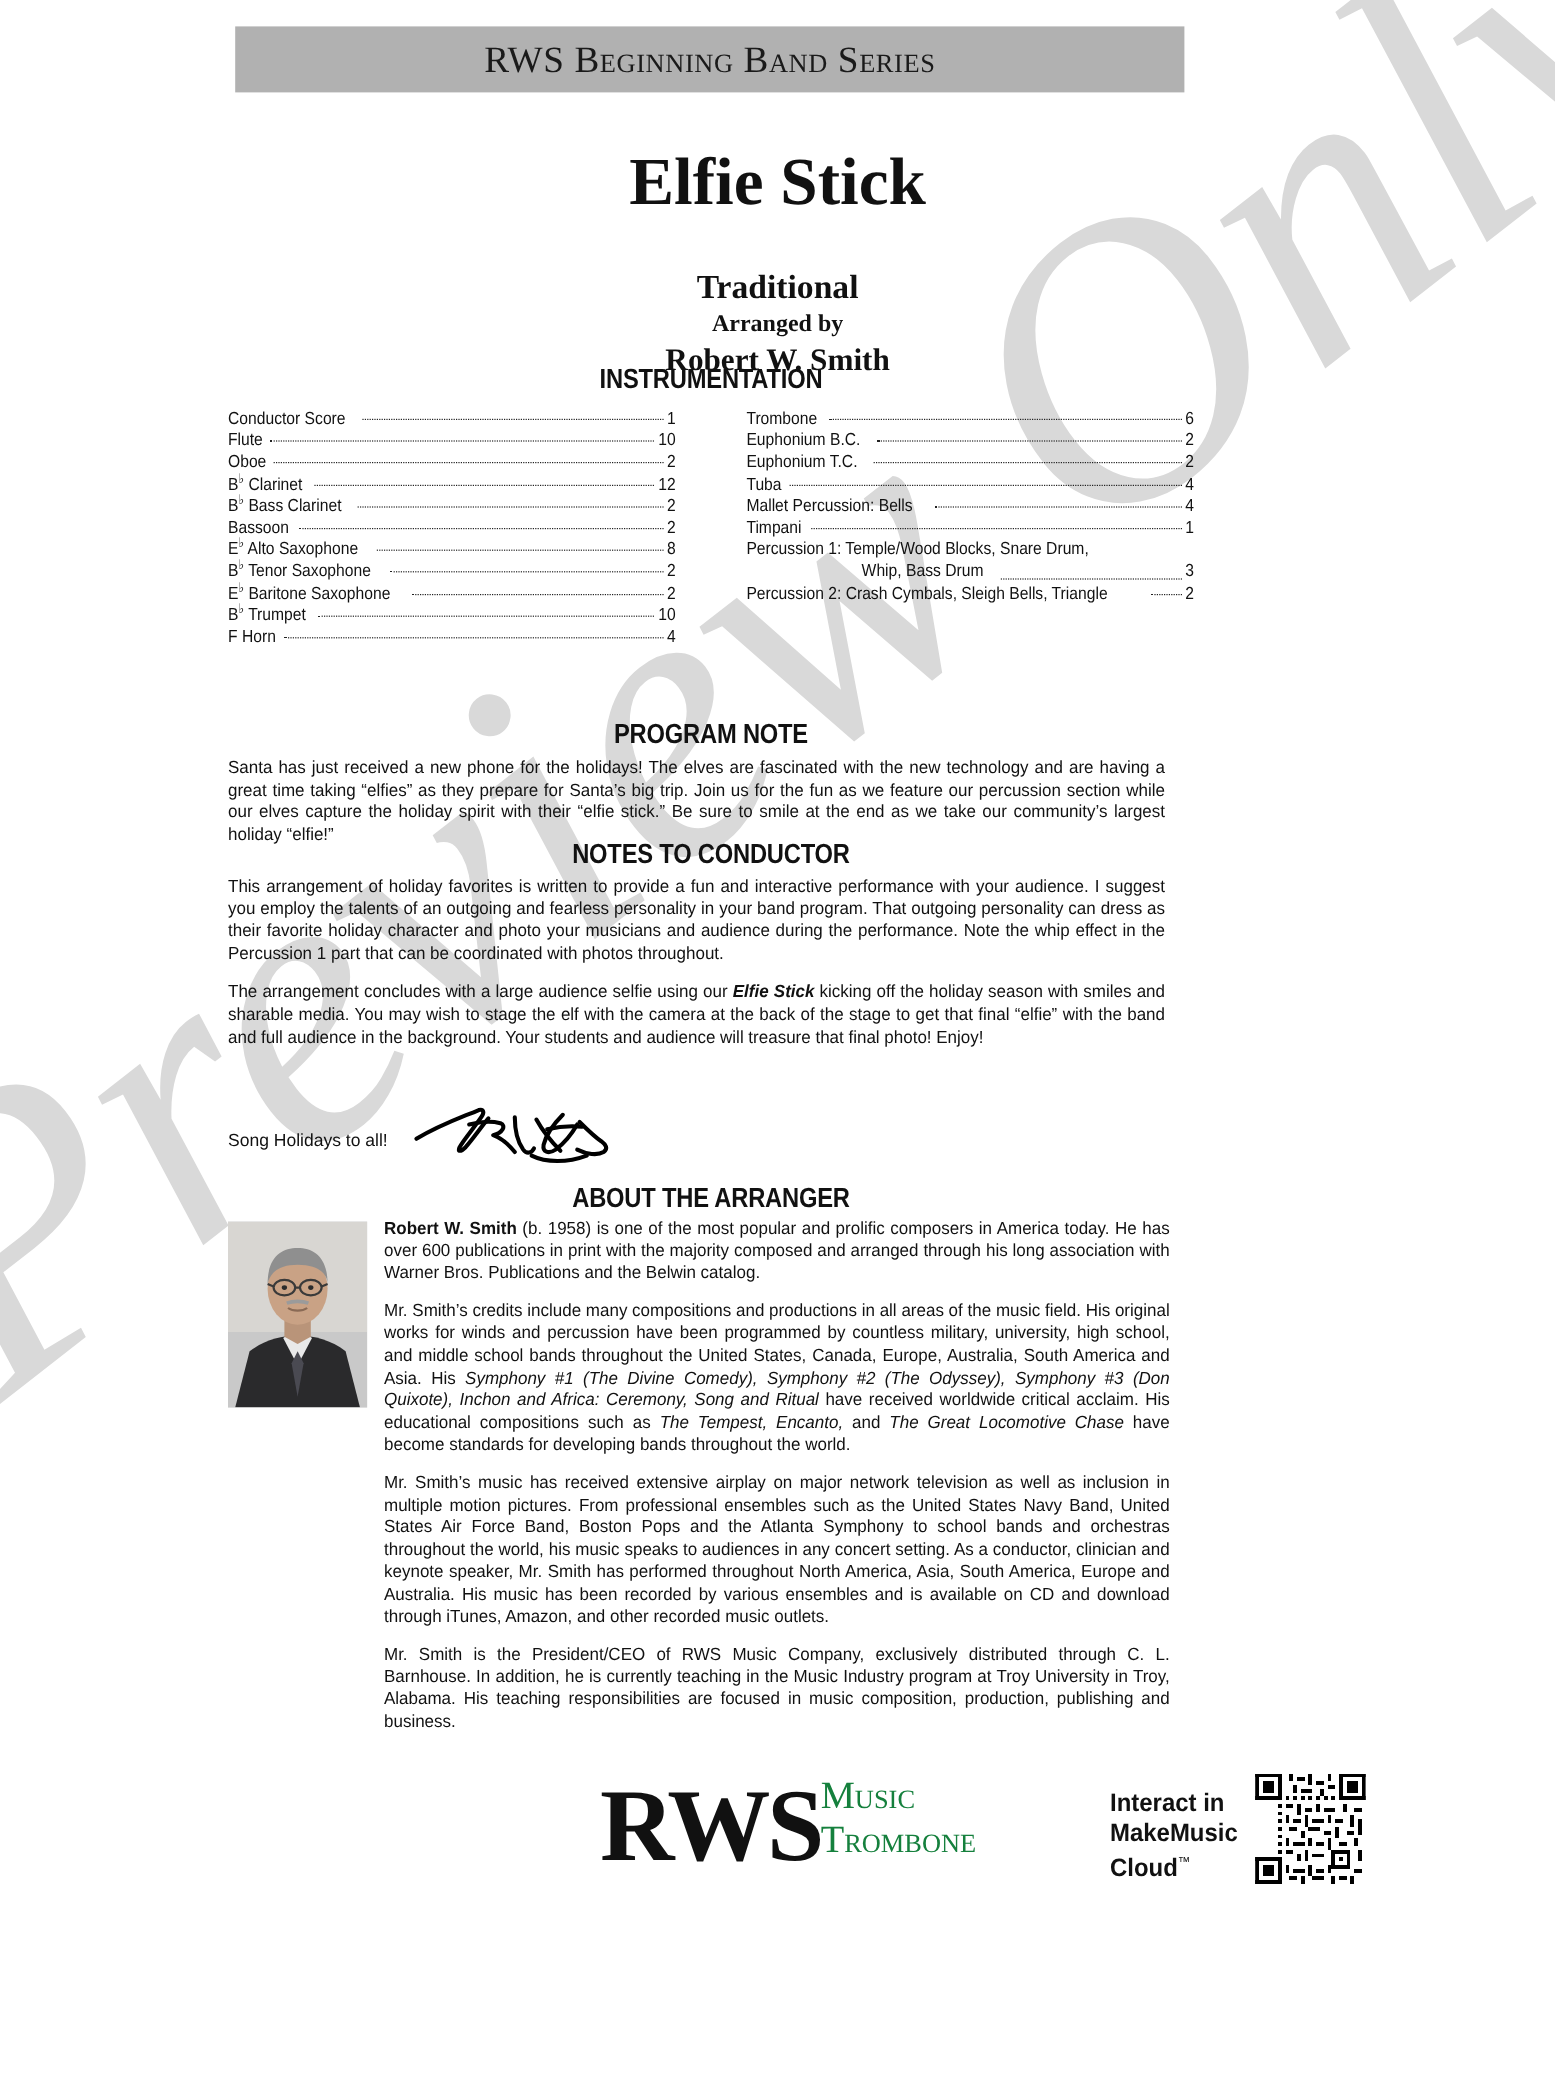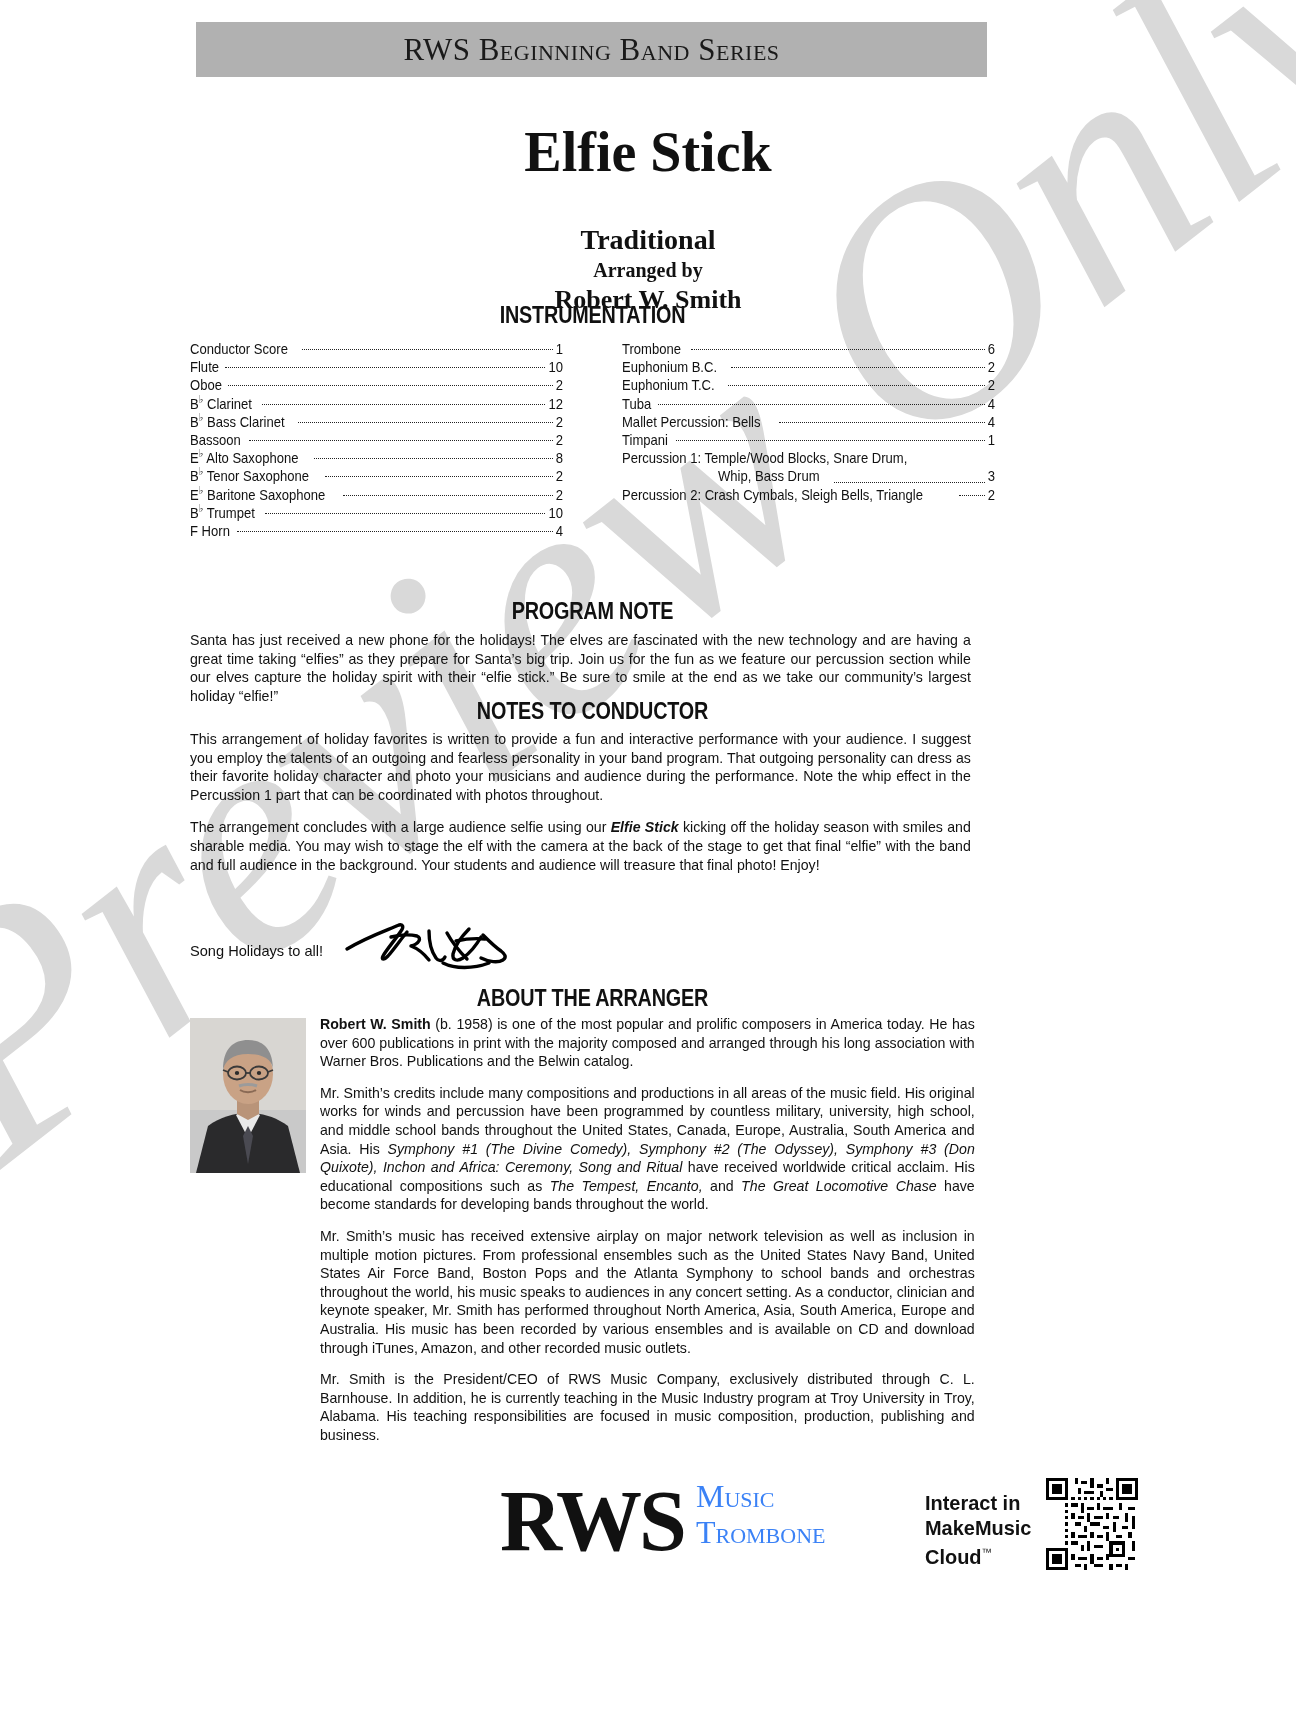--- a/index.html
+++ b/index.html
@@ -159,27 +159,26 @@
   }
   .rws-mark{
     font-family:"Liberation Serif", serif;
     font-size:86px;
     line-height:86px;
     font-weight:bold;
     letter-spacing:-3px;
     color:#111;
   }
   .rws-words{
-    margin-left:12px;
     font-family:"Liberation Serif", serif;
     font-variant:small-caps;
     font-size:32px;
     line-height:36px;
     letter-spacing:0px;
-    color:#3b82f6;
+    color:#15803d;
   }
   .mm-block{
     position:absolute;left:925px;top:12px;
     font-size:21px;line-height:25px;font-weight:bold;color:#111;
     transform:scaleX(.95);transform-origin:left top;
   }
   .tm{font-size:11px;vertical-align:super;font-weight:normal;}
   .qr{
     position:absolute;left:1046px;top:1478px;
     width:92px;height:92px;

